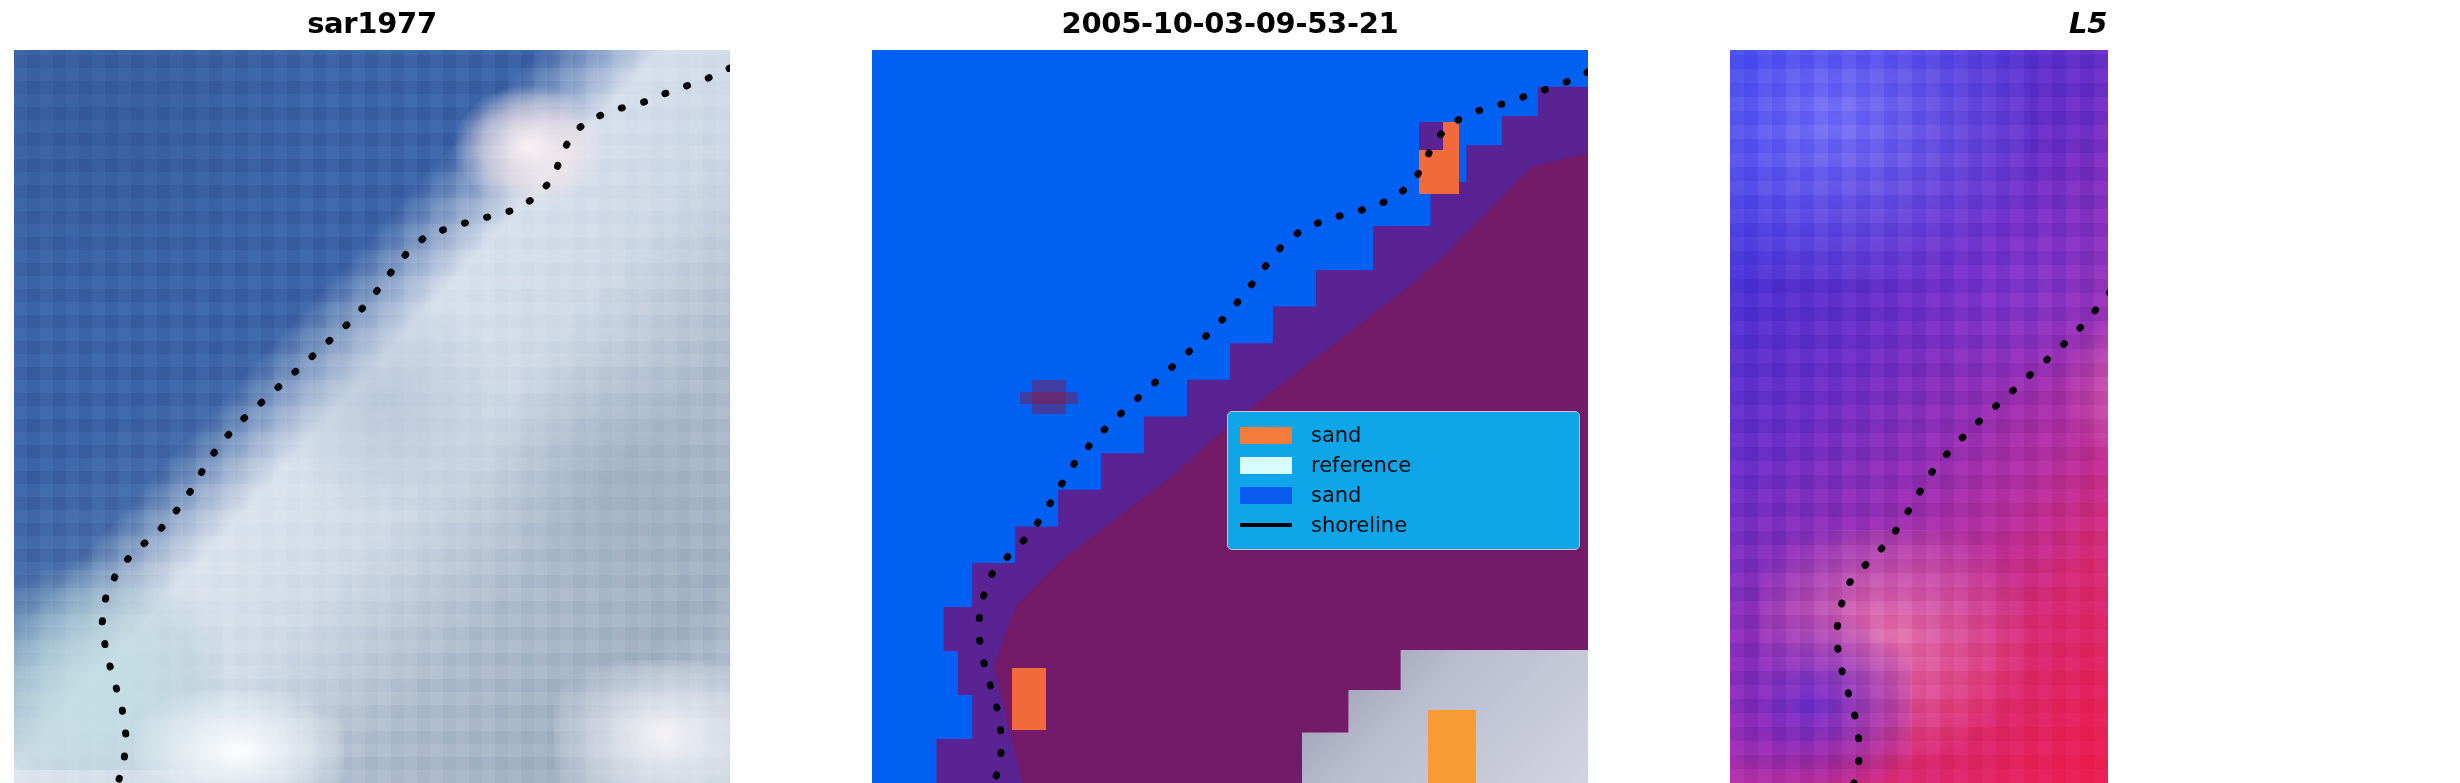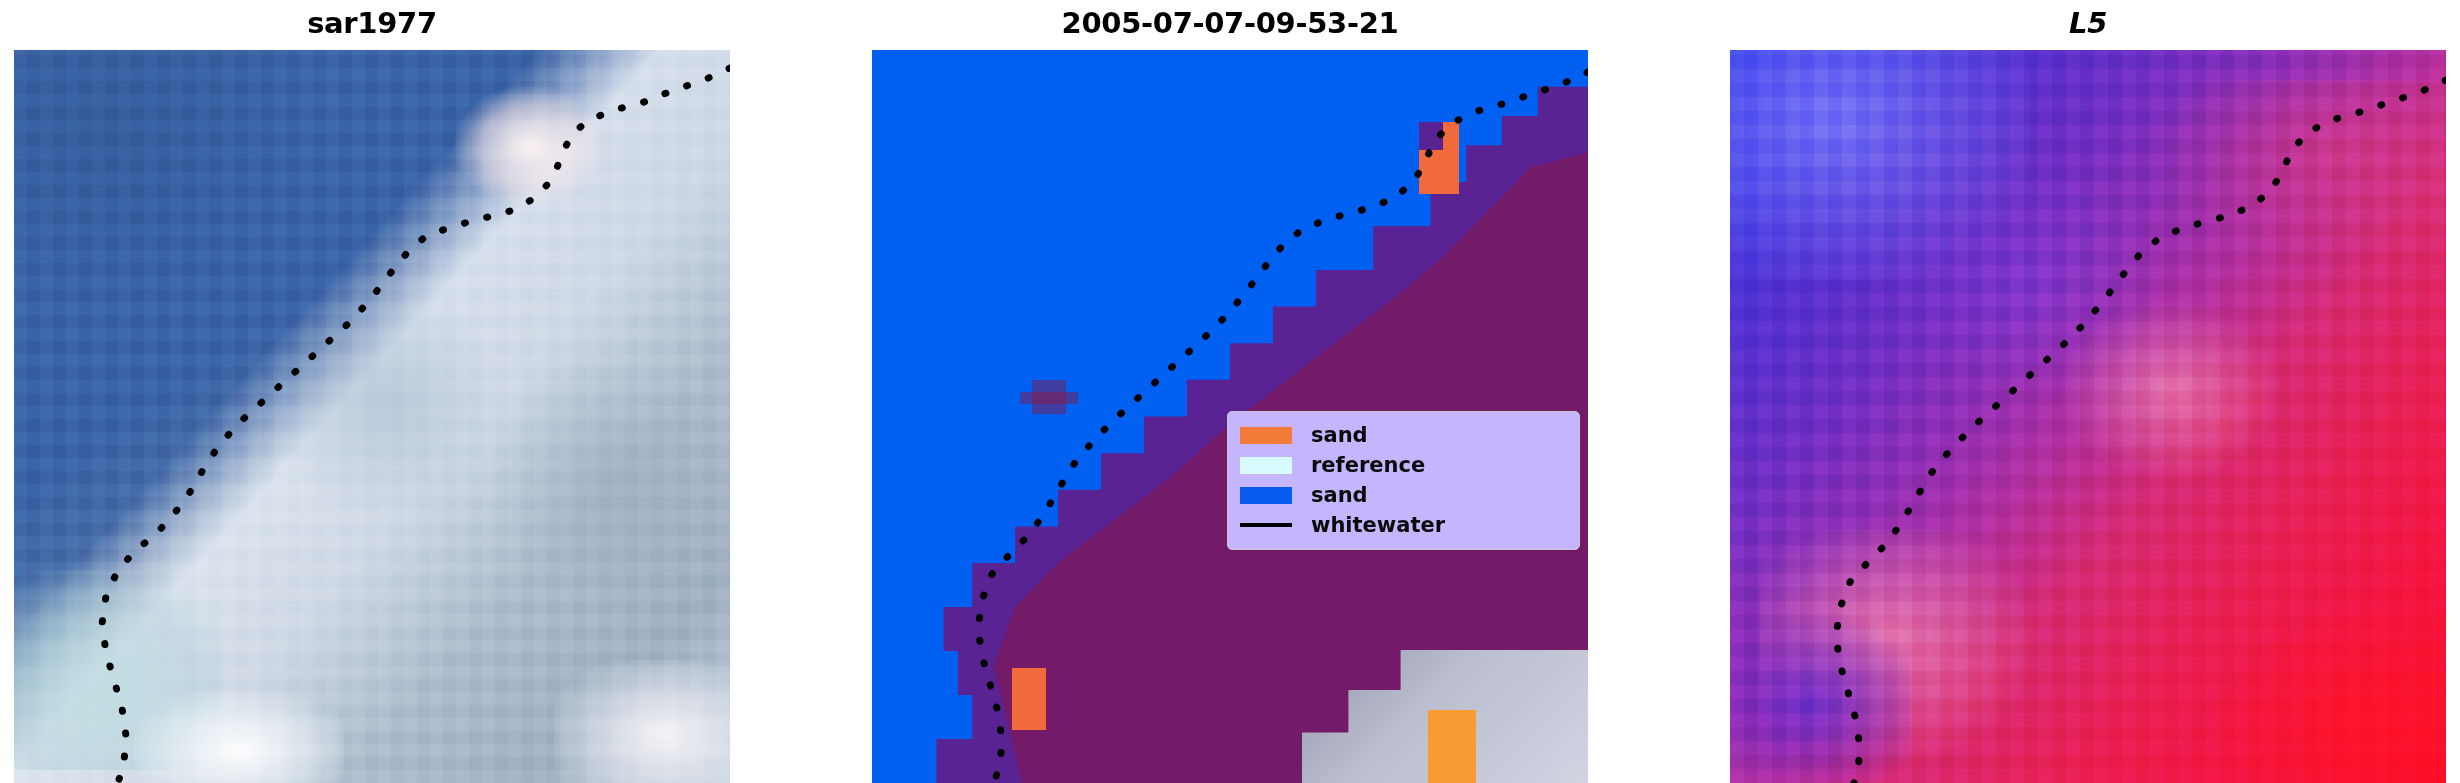--- a/index.html
+++ b/index.html
@@ -3,21 +3,21 @@
 <meta charset="utf-8">
 <style>
   html, body {
     margin: 0;
     padding: 0;
     background: #ffffff;
     font-family: "DejaVu Sans", sans-serif;
   }
   #figure {
     position: relative;
-    width: 2460px;
+    width: 2108px;
     height: 783px;
     background: #ffffff;
     overflow: hidden;
   }
   .panel {
     position: absolute;
     top: 50px;
     width: 716px;
     height: 733px;
     overflow: hidden;
@@ -187,27 +187,26 @@
     stroke-linecap: round;
     stroke-dasharray: 1 22;
   }
 
   
   #legend {
     position: absolute;
     left: 1227px;
     top: 411px;
     width: 353px;
-    background: #c4b5fd;
+    background: #0ea5e9;
     border: 1px solid #cfc6cc;
     border-radius: 5px;
     padding: 8px 12px 9px 12px;
     box-sizing: border-box;
     box-shadow: 0 1px 2px rgba(0,0,0,0.10);
-    font-weight: bold;
   }
   .legend-row {
     display: flex;
     align-items: center;
     height: 30px;
   }
   .legend-swatch {
     width: 52px;
     height: 17px;
     margin-right: 19px;
@@ -225,21 +224,21 @@
     white-space: nowrap;
     line-height: 1;
   }
 </style>
 </head>
 <body>
 
 <div id="figure">
 
   <div class="panel-title" id="title-0">sar1977</div>
-  <div class="panel-title" id="title-1">2005-07-07-09-53-21</div>
+  <div class="panel-title" id="title-1">2005-10-03-09-53-21</div>
   <div class="panel-title" id="title-2">L5</div>
 
   <div class="panel" id="panel-0">
     <div class="raster sar-base"></div>
     <div class="raster sar-noise"></div>
     <div class="sar-blob-g"></div>
     <div class="sar-blob-e"></div>
     <div class="sar-blob-f"></div>
     <div class="sar-blob-a"></div>
     <div class="sar-blob-b"></div>
@@ -308,19 +307,19 @@
       <span class="legend-label">reference</span>
     </div>
 
     <div class="legend-row">
       <span class="legend-swatch" style="background:#0a5cf0;"></span>
       <span class="legend-label">sand</span>
     </div>
 
     <div class="legend-row">
       <span class="legend-swatch line-style"></span>
-      <span class="legend-label">whitewater</span>
+      <span class="legend-label">shoreline</span>
     </div>
 
 
   </div>
 
 </div>
 
 </body></html>

